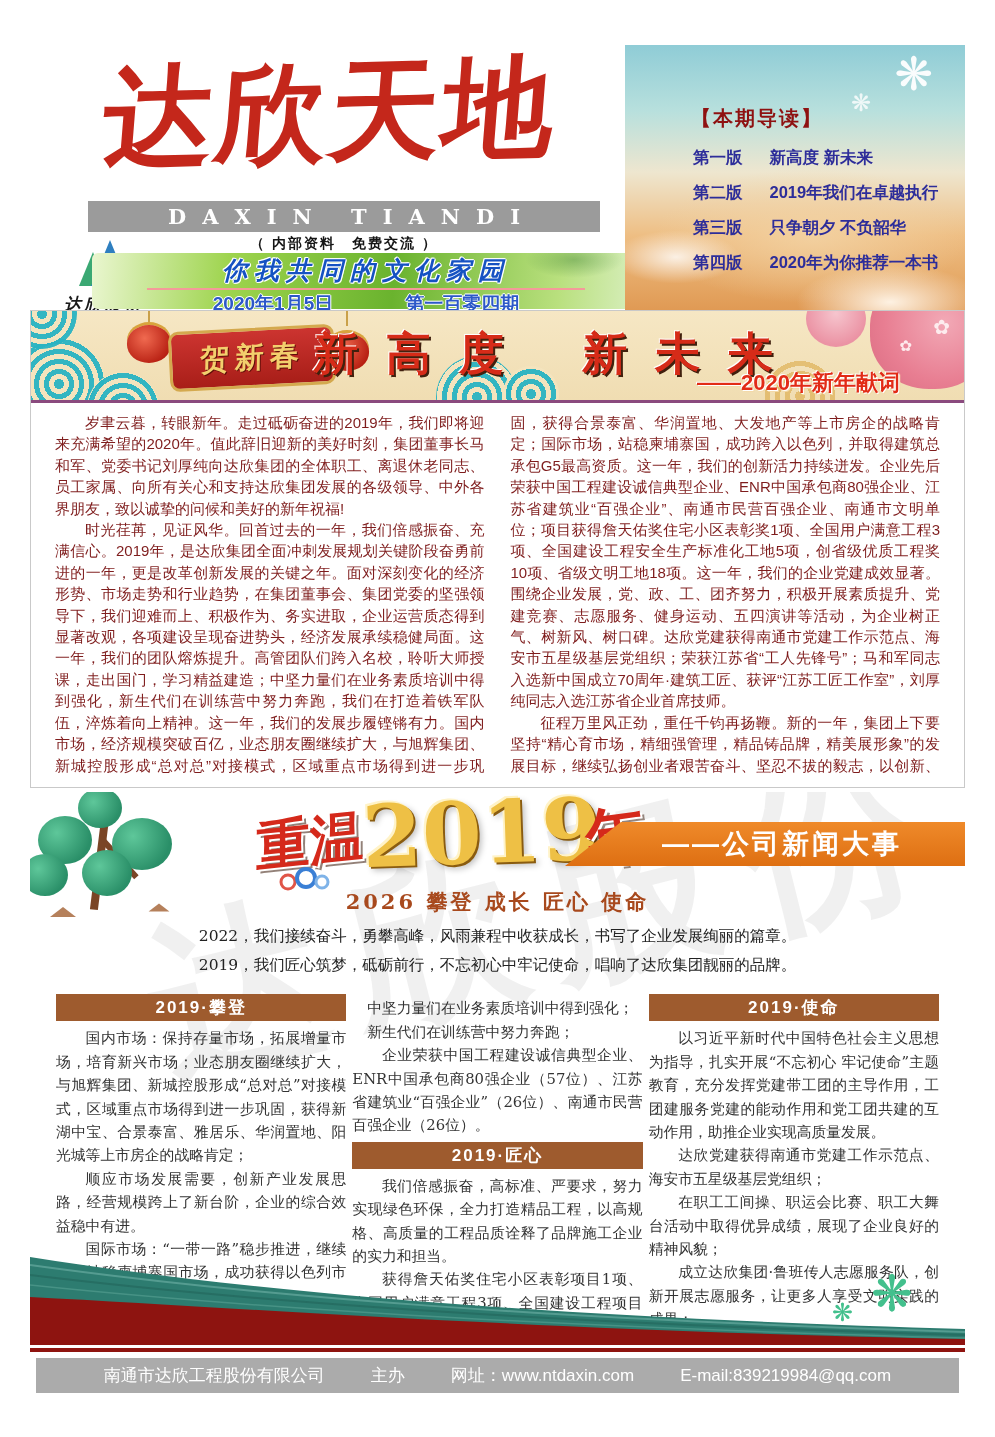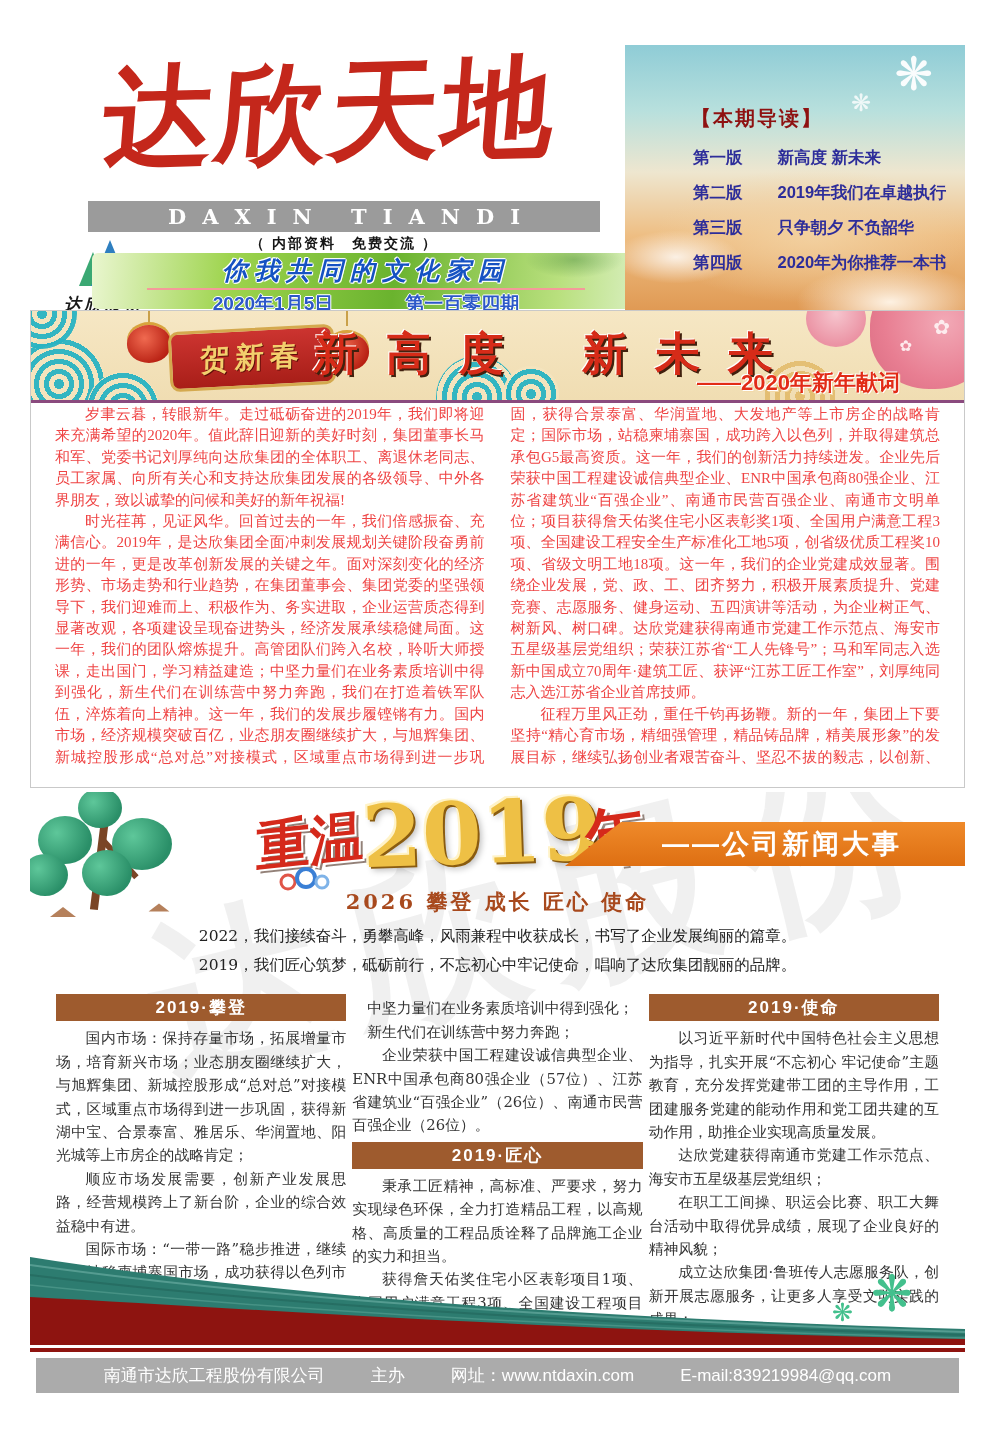--- a/index.html
+++ b/index.html
@@ -30,21 +30,21 @@
 
   
   .guide{position:absolute;left:625px;top:45px;width:340px;height:265px;overflow:hidden;
     background:
       radial-gradient(90px 38px at 15% 80%,rgba(255,255,255,.8),rgba(255,255,255,0) 70%),
       radial-gradient(130px 52px at 78% 97%,rgba(255,246,234,.95),rgba(255,246,234,0) 72%),
       radial-gradient(210px 90px at 55% 72%,rgba(243,211,164,.85),rgba(243,211,164,0) 75%),
       linear-gradient(180deg,#8fccd6 0%,#b8e0dd 25%,#eee6cf 48%,#eebe83 72%,#e09a54 100%);}
   .guide-title{position:absolute;left:66px;top:60px;font-size:20px;font-weight:bold;color:#8e1111;letter-spacing:2px;}
   .guide-list{position:absolute;left:68px;top:102px;display:flex;flex-direction:column;gap:13px;}
-  .guide-item{display:flex;gap:35px;font-size:16.5px;font-weight:bold;color:#2d2d9a;white-space:nowrap;}
+  .guide-item{display:flex;gap:27px;font-size:16.5px;font-weight:bold;color:#2d2d9a;white-space:nowrap;}
   .fw1{position:absolute;right:32px;top:2px;color:#fff;font-size:46px;opacity:.95;}
   .fw2{position:absolute;right:94px;top:44px;color:#fff;font-size:24px;opacity:.8;}
 
   
   .article-frame{position:absolute;left:30px;top:310px;width:935px;height:478px;
     border:1px solid #c9c9c9;background:#fff;box-sizing:border-box;}
   .a1-banner{position:relative;height:89px;border-bottom:3px solid #8a4a7e;overflow:hidden;
     background:linear-gradient(180deg,#f6e7c4,#f0ddb2);}
   .tcloud{position:absolute;border-radius:50%;opacity:.95;
     background:repeating-radial-gradient(circle,#29b3c2 0 5px,#f4e4be 5px 10px);}
@@ -69,22 +69,22 @@
     background:radial-gradient(circle at 60% 40%,#f2a9b6,#e87e92 60%,#d96a80);}
   .blossom2{position:absolute;right:98px;top:-20px;width:60px;height:56px;border-radius:50%;
     background:radial-gradient(circle at 50% 40%,#f6c5ce,#eb93a4 70%);}
   .petal{position:absolute;color:#fff3f4;opacity:.92;}
   .pe1{right:14px;top:4px;font-size:20px;} .pe2{right:52px;top:26px;font-size:15px;}
   .a1-title{position:absolute;left:255px;top:13px;width:520px;text-align:center;
     font-family:"DejaVu Serif",serif;font-weight:bold;font-size:45px;color:#d62b18;letter-spacing:6px;
     text-shadow:2px 2px 0 #41200e,-1px -1px 0 #ffffff;}
   .a1-subtitle{position:absolute;right:64px;top:57px;font-size:22px;font-weight:bold;color:#e22b16;
     text-shadow:1px 1px 0 #fff,-1px -1px 0 #fff,2px 2px 0 #f3d9a8;}
-  .a1-body{height:372px;padding:1px 24px 0 24px;column-count:2;column-gap:26px;overflow:hidden;
-    font-family:Liberation Serif, serif;font-size:15px;line-height:21.4px;color:#ef4444;text-align:justify;}
+  .a1-body{height:372px;padding:9px 24px 0 24px;column-count:2;column-gap:26px;overflow:hidden;
+    font-family:Liberation Sans, sans-serif;font-size:15px;line-height:21.4px;color:#7f1d1d;text-align:justify;}
   .a1-body p{margin:0;text-indent:2em;}
 
   
   .section2{position:absolute;left:30px;top:792px;width:935px;height:553px;overflow:hidden;}
   .watermark{position:absolute;left:110px;top:4px;z-index:0;font-family:"DejaVu Serif",serif;
     font-size:175px;font-weight:bold;color:rgba(110,110,110,.10);transform:rotate(-14deg);
     letter-spacing:28px;white-space:nowrap;}
   .s2-banner{position:relative;height:96px;z-index:1;}
   .pine{position:absolute;left:-10px;top:-4px;width:205px;height:140px;}
   .pc{position:absolute;border-radius:50%;background:radial-gradient(circle at 35% 35%,#5ec79a,#2a8f68 72%);}
@@ -255,21 +255,21 @@
         <p>国际市场：“一带一路”稳步推进，继续巩固站稳柬埔寨国市场，成功获得以色列市场准入。</p>
         <div class="col-header">2019·成长</div>
         <p>始终保持学习的热情，求知上进，以从容不迫的姿态面对多变的市场环境，把汲取到的新思维和做法带到一线，为企业发展带来新的活力。</p>
 
       </div>
       <div class="s2-col col-pad">
         <p class="p-ind1">中坚力量们在业务素质培训中得到强化；</p>
         <p class="p-ind1">新生代们在训练营中努力奔跑；</p>
         <p>企业荣获中国工程建设诚信典型企业、ENR中国承包商80强企业（57位）、江苏省建筑业“百强企业”（26位）、南通市民营百强企业（26位）。</p>
         <div class="col-header">2019·匠心</div>
-        <p>秉承工匠精神，高标准、严要求，努力实现绿色环保，全力打造精品工程，以高规格、高质量的工程品质诠释了品牌施工企业的实力和担当。</p>
+        <p>我们倍感振奋，高标准、严要求，努力实现绿色环保，全力打造精品工程，以高规格、高质量的工程品质诠释了品牌施工企业的实力和担当。</p>
         <p>获得詹天佑奖住宅小区表彰项目1项、全国用户满意工程3项、全国建设工程项目施工安全生产标准化工地5项，创省级优质工程奖10项、省级文明工地18项；</p>
 
       </div>
       <div class="s2-col">
         <div class="col-header">2019·使命</div>
         <p>以习近平新时代中国特色社会主义思想为指导，扎实开展“不忘初心 牢记使命”主题教育，充分发挥党建带工团的主导作用，工团建服务党建的能动作用和党工团共建的互动作用，助推企业实现高质量发展。</p>
         <p>达欣党建获得南通市党建工作示范点、海安市五星级基层党组织；</p>
         <p>在职工工间操、职运会比赛、职工大舞台活动中取得优异成绩，展现了企业良好的精神风貌；</p>
         <p>成立达欣集团·鲁班传人志愿服务队，创新开展志愿服务，让更多人享受文明实践的成果；</p>
         <p>荣获江苏省“工人先锋号”；马和军入选“新中国成立70周年·建筑工匠”、获评“江苏工匠工作室”，刘厚纯入选“江苏省企业首席技师”，荣获“党员榜样”；</p>

